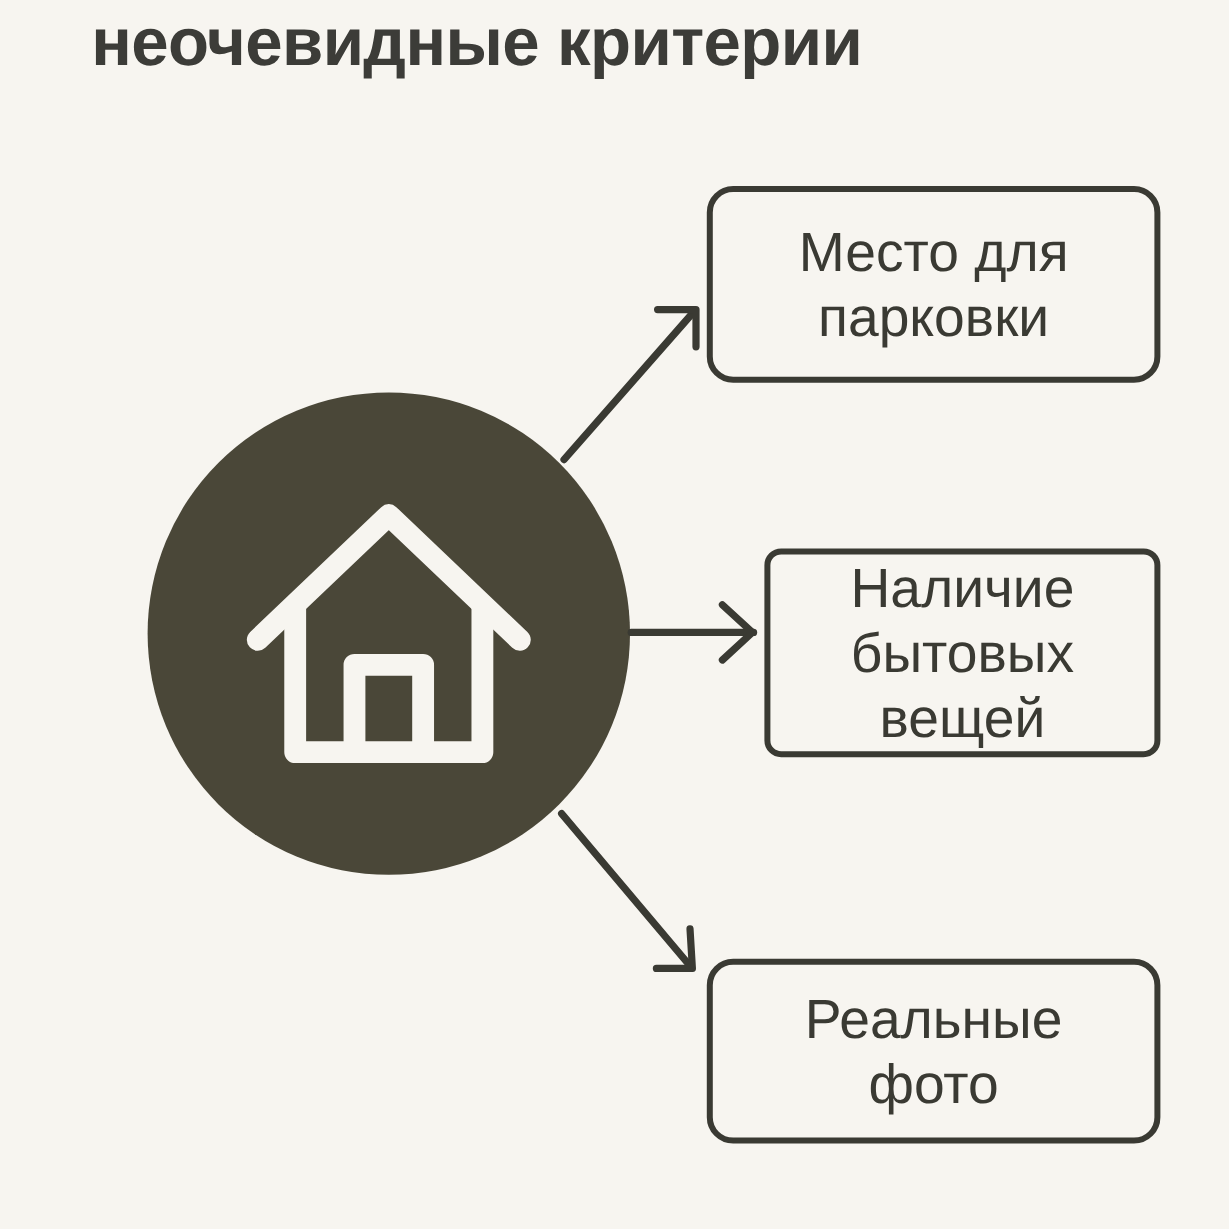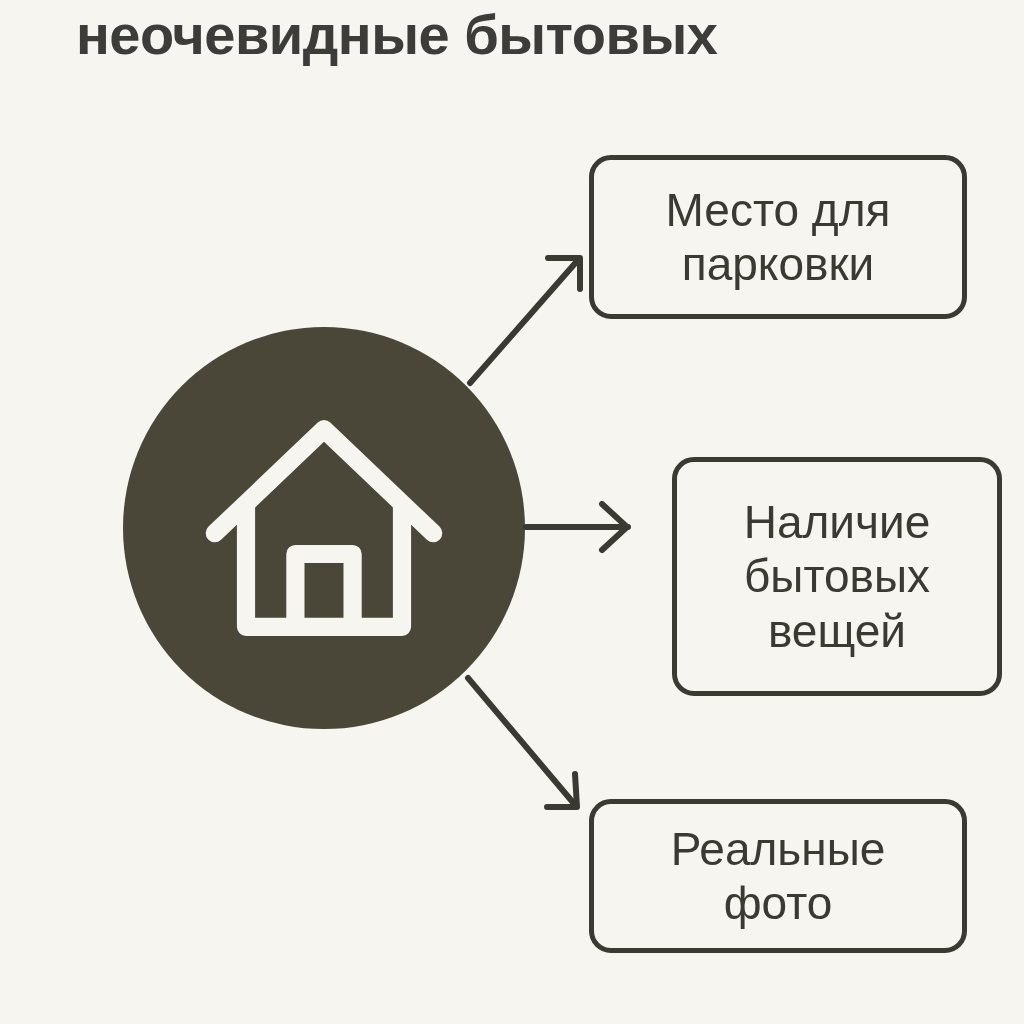--- a/index.html
+++ b/index.html
@@ -81,42 +81,43 @@
     padding: 6px 14px;
     font-family: "Liberation Sans", sans-serif;
   }
   #box-parking {
     left: 589px;
     top: 155px;
     width: 378px;
     height: 164px;
   }
   #box-household {
-    left: 672px;
+    left: 637px;
     top: 457px;
     width: 330px;
-    height: 239px;
+    height: 174px;
+    border-radius: 14px;
   }
   #box-photos {
     left: 589px;
     top: 799px;
     width: 378px;
     height: 154px;
   }
   .node-label {
     display: block;
     white-space: pre-line;
   }
 </style>
 </head>
 <body>
 
 <div id="canvas">
 
-  <div id="title">неочевидные бытовых</div>
+  <div id="title">неочевидные критерии</div>
 
   <div id="icon-circle">
     <span>
       <svg viewBox="0 0 100 100" xmlns="http://www.w3.org/2000/svg" fill="none" stroke="#f7f5f0" stroke-width="7" stroke-linecap="round" stroke-linejoin="round">
 
         <polyline points="8,52 50,12 92,52"></polyline>
 
         <polyline points="20,41 20,88 80,88 80,41"></polyline>
 
         <polyline points="39,88 39,60 61,60 61,88"></polyline>

